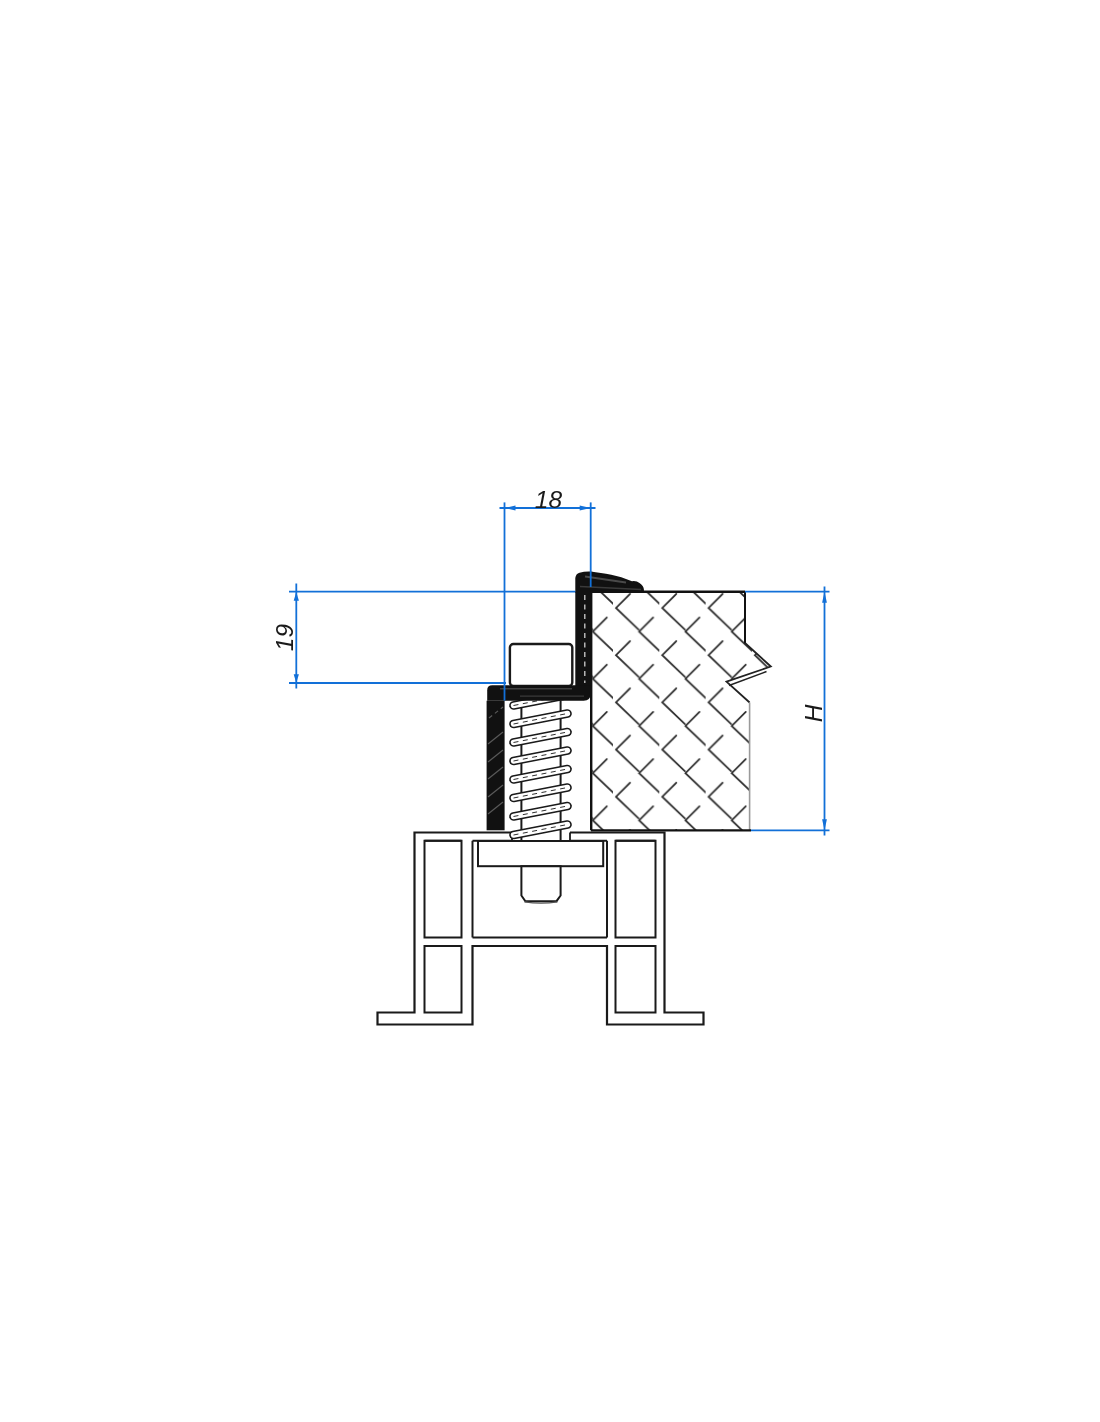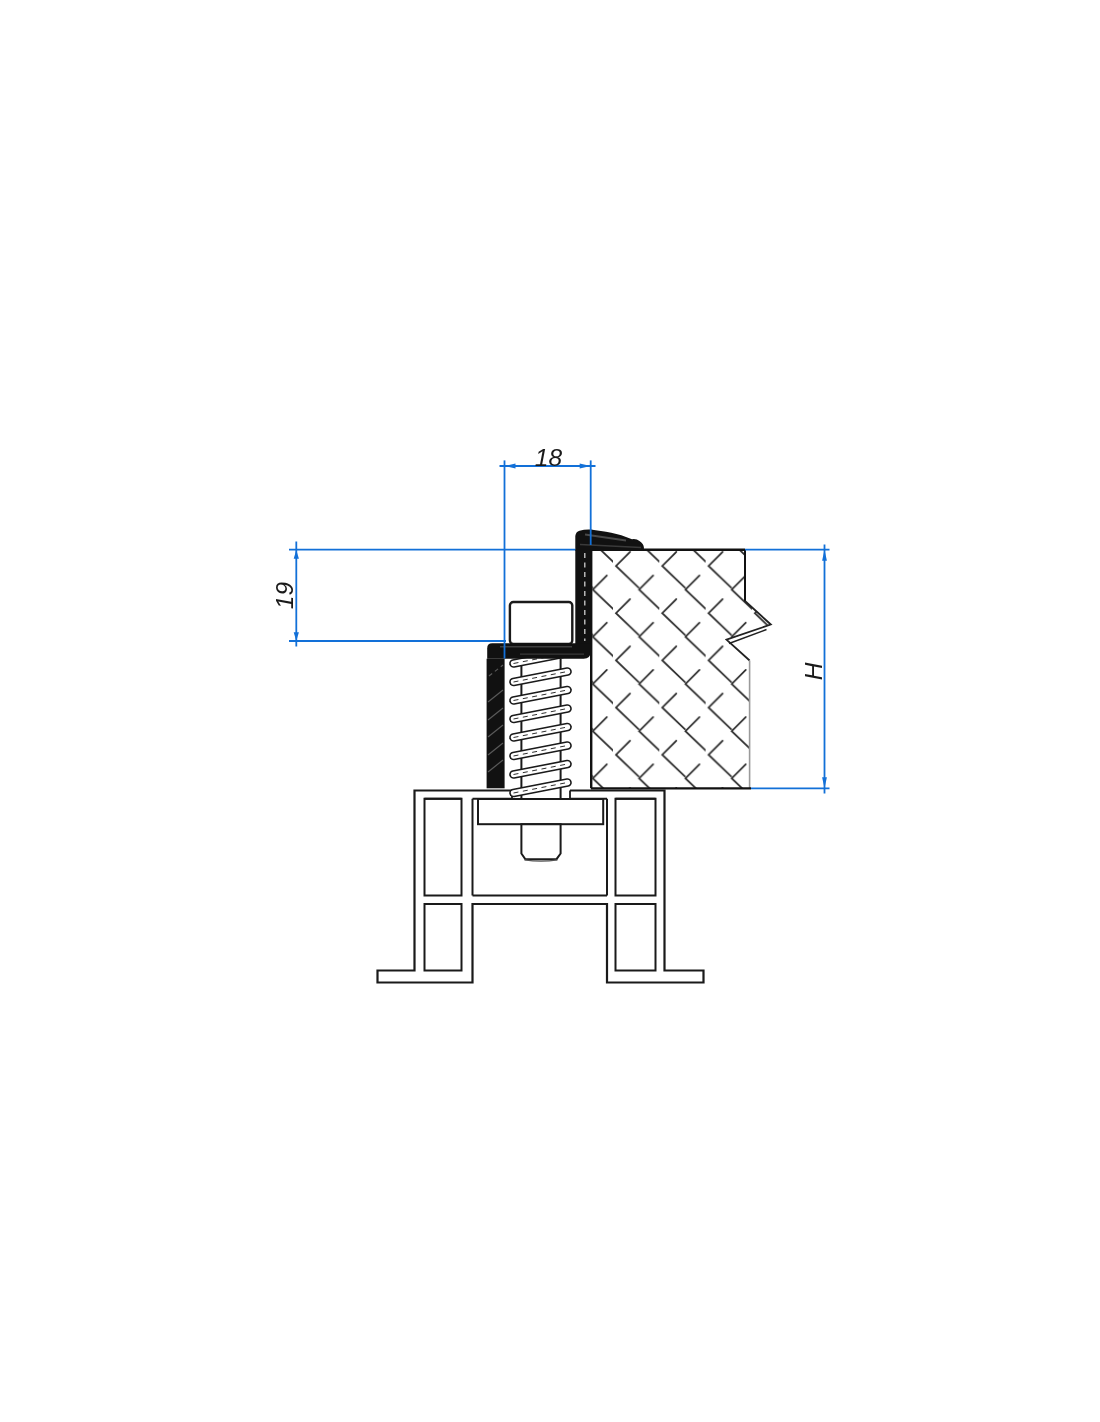--- a/index.html
+++ b/index.html
@@ -1,17 +1,17 @@
 <!DOCTYPE html>
 <html><head>
 <meta charset="utf-8">
 <style>
   html,body{margin:0;padding:0;background:#ffffff;}
   #stage{position:relative;width:1100px;height:1230px;background:#ffffff;overflow:hidden;
-         font-family:"Liberation Sans", sans-serif;}
+         font-family:"Liberation Sans", sans-serif;margin-top:42px;}
   svg{position:absolute;left:0;top:0;}
 </style>
 </head>
 <body>
 <div id="stage">
 
 <svg width="1100" height="1422" viewBox="0 0 1100 1422">
   <defs>
 
     <pattern id="ph" width="46.3" height="47.2" patternUnits="userSpaceOnUse" patternTransform="translate(11.1,554)">

